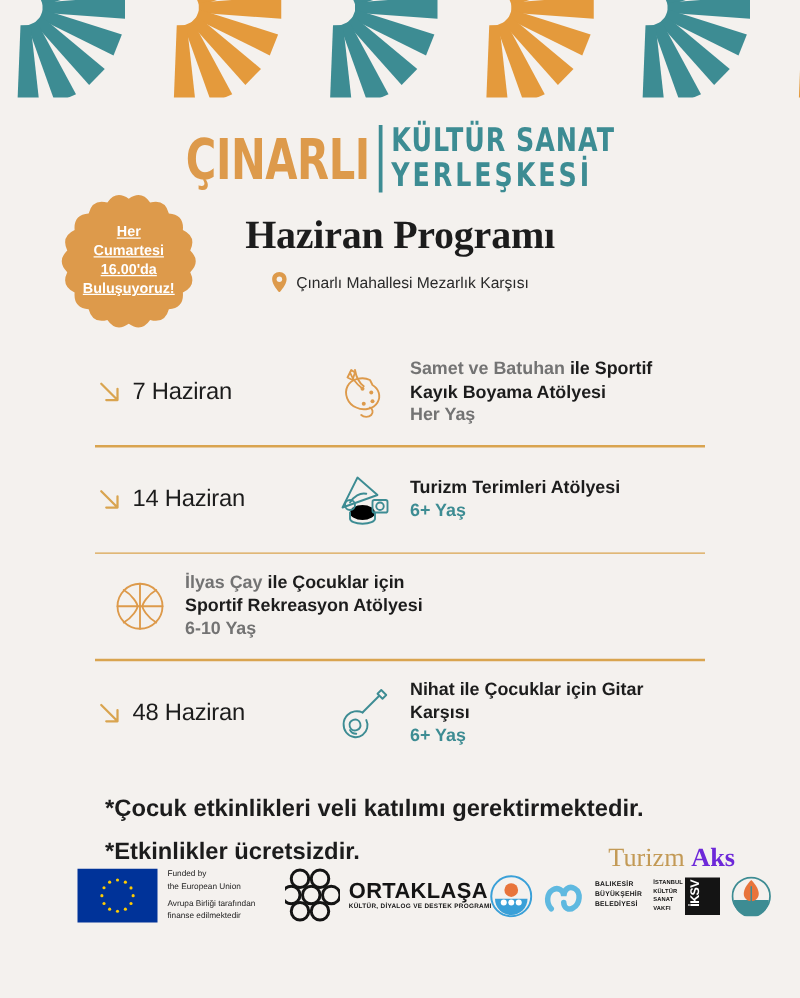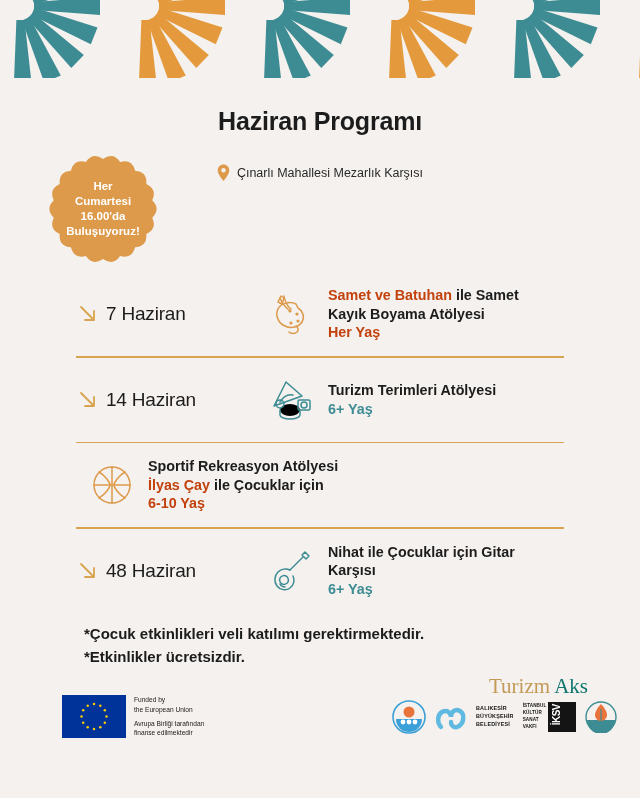--- a/index.html
+++ b/index.html
@@ -48,85 +48,87 @@
     color:#3d8c93;
     transform:scaleX(0.78);
     transform-origin:left center;
     letter-spacing:1px;
     white-space:nowrap;
   }
   #brand-line2 { margin-top:2px; letter-spacing:3px !important; }
 
   #program-title {
     margin-top:11px;
-    font-size:25px;
+    font-size:32px;
     font-weight:bold;
     color:#1c1c1c;
     letter-spacing:-0.2px;
+    font-family:Liberation Serif, serif;
   }
 
   #location-row {
-    margin-top:28px;
+    margin-top:11px;
     display:flex; align-items:center; justify-content:center; gap:7px;
   }
   #location-text { font-size:12.5px; color:#2a2a2a; }
 
   
   #badge {
     position:absolute; top:150px; left:44px;
     width:118px; height:118px;
   }
   #badge svg { position:absolute; top:0; left:0; }
   #badge-text {
     position:absolute; top:0; left:0; width:118px; height:118px;
     display:flex; flex-direction:column; align-items:center; justify-content:center;
     color:#ffffff; font-weight:bold; font-size:11.5px; line-height:1.32;
     text-align:center;
+    text-decoration:underline;
   }
 
   
   #schedule { position:absolute; top:272px; left:76px; width:488px; }
   .event-row {
     display:flex; align-items:center;
     min-height:84px;
     padding:4px 0;
   }
   .event-divider { height:1.5px; background:#d9a44f; width:100%; }
   .date-cell {
     width:180px; display:flex; align-items:center; gap:6px;
     flex:none;
   }
   .date-label { font-size:19px; color:#1c1c1c; letter-spacing:-0.2px; }
   .icon-cell { width:72px; flex:none; display:flex; align-items:center; justify-content:center; }
   .text-cell { flex:1; line-height:1.3; }
   .ev-line { font-size:14.3px; font-weight:bold; color:#1c1c1c; }
   .ev-age { font-size:14.3px; font-weight:bold; }
-  .accent-orange { color:#c2410c; }
+  .accent-orange { color:#737373; }
   .accent-teal { color:#3d8c93; }
 
   
   #notes { position:absolute; top:625px; left:84px; }
-  #notes div { font-size:15px; font-weight:bold; color:#1c1c1c; margin-bottom:6px; }
+  #notes div { font-size:19px; font-weight:bold; color:#1c1c1c; margin-bottom:6px;margin-top:12px; }
 
   
   #footer { position:absolute; top:672px; left:0; width:640px; height:126px; }
 
   #eu-logo-group { position:absolute; left:62px; top:23px; display:flex; align-items:center; gap:8px; }
   #eu-flag { width:64px; height:43px; background:#003399; position:relative; flex:none; }
   #eu-text { font-size:6.6px; color:#1c1c1c; line-height:1.45; }
   #eu-text .eu-gap { display:block; height:4px; }
 
   #ortaklasa-group { position:absolute; left:228px; top:22px; display:flex; align-items:center; gap:7px; }
   #ortaklasa-words { line-height:1; }
   #ortaklasa-name { font-size:17.5px; font-weight:bold; color:#141414; letter-spacing:0.3px; }
   #ortaklasa-sub { font-size:5.1px; font-weight:bold; color:#141414; letter-spacing:0.25px; margin-top:2px; }
 
   #marmara-aks { position:absolute; right:52px; top:2px; font-family:"Liberation Serif", serif; font-size:21px; }
   #marmara-word { color:#c39a56; }
-  #aks-word { color:#0f766e; font-weight:normal; }
+  #aks-word { color:#6d28d9; font-weight:bold; }
 
   #partner-logos { position:absolute; left:392px; top:28px; display:flex; align-items:center; gap:9px; }
   .partner { display:flex; align-items:center; }
   #balikesir-text { font-size:5.4px; font-weight:bold; color:#141414; line-height:1.45; letter-spacing:0.2px; }
   #iksv-left { font-size:4.6px; font-weight:bold; color:#141414; line-height:1.5; letter-spacing:0.1px; text-align:left; }
   #iksv-mark { width:28px; height:30px; background:#141414; position:relative; margin-left:2px; }
   #iksv-mark span {
     position:absolute; left:3px; top:2px; color:#fff; font-size:10px; font-weight:bold;
     writing-mode:vertical-rl; transform:rotate(180deg); letter-spacing:-0.5px;
   }
@@ -190,20 +192,28 @@
         <polygon points="656.5,15.0 715.8,44.3 722.5,27.6 659.5,7.5" fill="#e49a3c"></polygon>
         <polygon points="652.3,18.6 696.3,68.0 708.8,55.1 657.9,12.8" fill="#e49a3c"></polygon>
         <polygon points="647.0,20.4 669.3,82.7 685.8,75.4 654.4,17.1" fill="#e49a3c"></polygon>
         <polygon points="641.4,20.1 638.8,86.3 656.8,85.6 649.5,19.9" fill="#e49a3c"></polygon>
       </g>
   </svg>
 </div>
 
 <div id="header">
 
+  <div id="logo-lockup">
+    <div id="brand-cinarli">ÇINARLI</div>
+    <div id="brand-divider"></div>
+    <div id="brand-right">
+      <span>KÜLTÜR SANAT</span>
+      <span id="brand-line2">YERLEŞKESİ</span>
+    </div>
+  </div>
 
   <div id="program-title">Haziran Programı</div>
 
   <div id="location-row">
     <svg width="13" height="17" viewBox="0 0 13 17">
       <path d="M6.5 0.6C3.2 0.6 0.7 3.1 0.7 6.3c0 4.2 5.1 9.8 5.3 10.1.3.3.7.3 1 0 .2-.3 5.3-5.9 5.3-10.1C12.3 3.1 9.8.6 6.5.6z" fill="#dd9a4b"></path>
       <circle cx="6.5" cy="6.3" r="2.2" fill="#f4f1ee"></circle>
     </svg>
     <div id="location-text">Çınarlı Mahallesi Mezarlık Karşısı</div>
   </div>
@@ -235,21 +245,21 @@
           <circle cx="26" cy="25" r="1.6" fill="#dd9a4b"></circle>
           <circle cx="33" cy="28" r="1.6" fill="#dd9a4b"></circle>
           <circle cx="34" cy="35" r="1.6" fill="#dd9a4b"></circle>
           <circle cx="27" cy="37" r="1.6" fill="#dd9a4b"></circle>
           <path fill="none" stroke="#dd9a4b" stroke-width="1.5" stroke-linecap="round" stroke-linejoin="round" d="M16 12c2 5 5 9 9 12M20 10c1 6 3 10 7 13"></path>
           <path fill="none" stroke="#dd9a4b" stroke-width="1.5" stroke-linecap="round" stroke-linejoin="round" d="M14 16l3-6 3 2-2 6z"></path>
           <path fill="none" stroke="#dd9a4b" stroke-width="1.5" stroke-linecap="round" stroke-linejoin="round" d="M25 46c2 2 6 2 8 0 2-2 1-5-1-6"></path>
         </svg>
       </div>
       <div class="text-cell">
-        <div class="ev-line"><span class="accent-orange">Samet ve Batuhan</span><span> ile Samet</span></div>
+        <div class="ev-line"><span class="accent-orange">Samet ve Batuhan</span><span> ile Sportif</span></div>
         <div class="ev-line">Kayık Boyama Atölyesi</div>
         <div class="ev-age accent-orange">Her Yaş</div>
       </div>
     </div>
     <div class="event-divider"></div>
     <div class="event-row">
       <div class="date-cell">
         <svg width="24" height="24" viewBox="0 0 24 24">
           <path d="M5 5L18 18M18 18V9M18 18H9" fill="none" stroke="#d9a44f" stroke-width="1.8" stroke-linecap="round" stroke-linejoin="round"></path>
         </svg>
@@ -275,22 +285,22 @@
     <div class="event-row">
       <div class="icon-cell">
         <svg width="56" height="56" viewBox="0 0 56 56">
           <circle fill="none" stroke="#dd9a4b" stroke-width="1.5" stroke-linecap="round" stroke-linejoin="round" cx="28" cy="28" r="18"></circle>
           <path fill="none" stroke="#dd9a4b" stroke-width="1.5" stroke-linecap="round" stroke-linejoin="round" d="M28 10v36M10 28h36"></path>
           <path fill="none" stroke="#dd9a4b" stroke-width="1.5" stroke-linecap="round" stroke-linejoin="round" d="M15 15c7 4 11 11 11 13s-4 9-11 13"></path>
           <path fill="none" stroke="#dd9a4b" stroke-width="1.5" stroke-linecap="round" stroke-linejoin="round" d="M41 15c-7 4-11 11-11 13s4 9 11 13"></path>
         </svg>
       </div>
       <div class="text-cell">
+        <div class="ev-line"><span class="accent-orange">İlyas Çay</span><span>  ile Çocuklar için</span></div>
         <div class="ev-line">Sportif Rekreasyon Atölyesi</div>
-        <div class="ev-line"><span class="accent-orange">İlyas Çay</span><span>  ile Çocuklar için</span></div>
         <div class="ev-age accent-orange">6-10 Yaş</div>
       </div>
     </div>
     <div class="event-divider"></div>
     <div class="event-row">
       <div class="date-cell">
         <svg width="24" height="24" viewBox="0 0 24 24">
           <path d="M5 5L18 18M18 18V9M18 18H9" fill="none" stroke="#d9a44f" stroke-width="1.8" stroke-linecap="round" stroke-linejoin="round"></path>
         </svg>
         <span class="date-label">48 Haziran</span>
@@ -340,20 +350,37 @@
     </div>
     <div id="eu-text">
       <div>Funded by</div>
       <div>the European Union</div>
       <span class="eu-gap"></span>
       <div>Avrupa Birliği tarafından</div>
       <div>finanse edilmektedir</div>
     </div>
   </div>
 
+  <div id="ortaklasa-group">
+    <svg width="44" height="44" viewBox="0 0 44 44">
+      <g fill="none" stroke="#141414" stroke-width="2.4">
+        <circle cx="12" cy="9" r="7"></circle>
+        <circle cx="28" cy="9" r="7"></circle>
+        <circle cx="5" cy="22" r="7"></circle>
+        <circle cx="21" cy="22" r="7"></circle>
+        <circle cx="37" cy="22" r="7"></circle>
+        <circle cx="12" cy="35" r="7"></circle>
+        <circle cx="28" cy="35" r="7"></circle>
+      </g>
+    </svg>
+    <div id="ortaklasa-words">
+      <div id="ortaklasa-name">ORTAKLAŞA</div>
+      <div id="ortaklasa-sub">KÜLTÜR, DİYALOG VE DESTEK PROGRAMI</div>
+    </div>
+  </div>
 
   <div id="marmara-aks">
     <span id="marmara-word">Turizm</span>
     <span id="aks-word">Aks</span>
   </div>
 
   <div id="partner-logos">
 
     <div class="partner">
       <svg width="34" height="34" viewBox="0 0 34 34">

